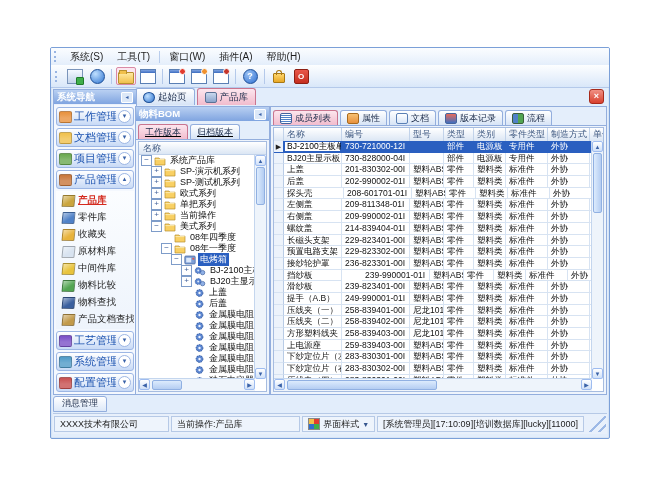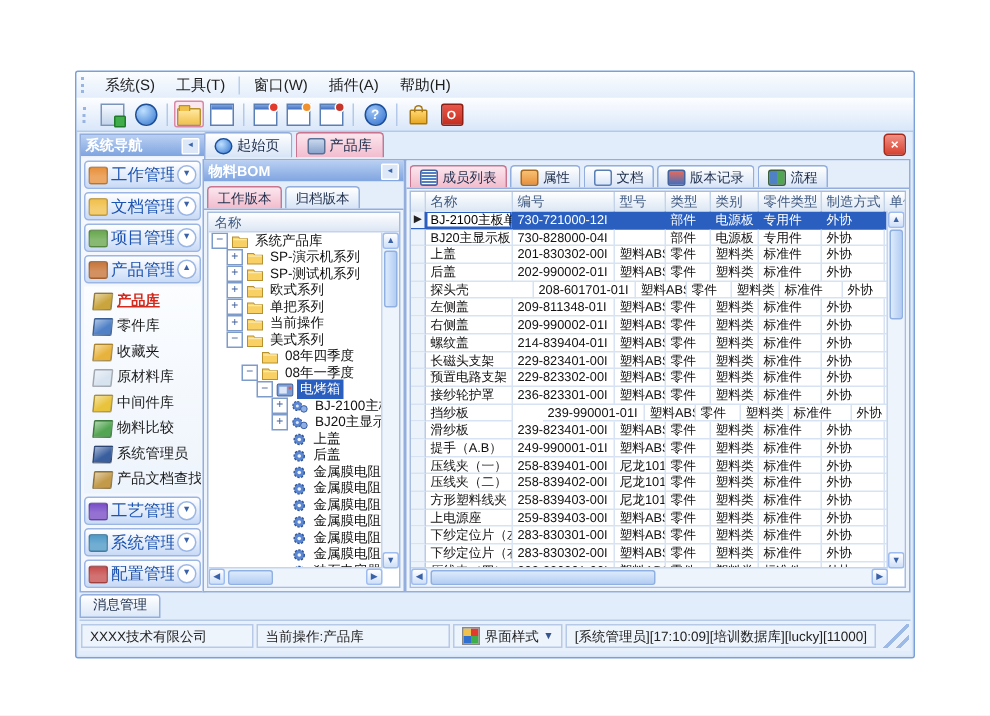--- a/index.html
+++ b/index.html
@@ -54,21 +54,21 @@
   .nav-group-label{flex:1;font-size:11px;font-weight:normal;color:#1c53b0;white-space:nowrap;overflow:hidden;}
   .chev{width:11px;height:11px;border-radius:50%;background:#fff;border:1px solid #9cb6e4;font-size:7px;line-height:10px;text-align:center;color:#3a62a8;}
   .nav-items{background:linear-gradient(#fbfdff,#eef4fc);margin:0 0 2px 0;padding:1px 0;}
   .nav-item{height:17px;display:flex;align-items:center;gap:3px;padding:0 2px 0 6px;font-size:9.5px;color:#1a1a1a;white-space:nowrap;overflow:hidden;}
   .nav-item.selected .nav-item-label{color:#d42a1e;text-decoration:underline;font-weight:bold;}
   .gico{width:11px;height:10px;display:inline-block;flex:none;}
   
   .bom{position:absolute;left:84px;top:58px;width:133px;bottom:43px;background:#eef4fc;border:1px solid #93aedd;}
   .bom-header{height:14px;background:linear-gradient(#b9d0f2,#7fa4e0);display:flex;align-items:center;justify-content:space-between;
               color:#fff;font-size:9.5px;font-weight:bold;padding:0 3px;}
-  .bom-tabs{height:17px;display:flex;align-items:flex-end;padding:1px 2px 0 2px;border-bottom:1px solid #93aedd;background:#e4eefb;}
+  .bom-tabs{height:17px;display:flex;align-items:flex-end;padding:1px 2px 0 2px;border-bottom:1px solid #93aedd;background:#e4eefb;text-decoration:underline;}
   .bom-tabs .tab{height:14px;font-size:9px;padding:0 6px;}
   .tree-wrap{position:absolute;left:2px;right:2px;top:34px;bottom:2px;background:#fff;border:1px solid #a6bce0;overflow:hidden;}
   .tree-colhdr{height:12px;background:linear-gradient(#ffffff,#dbe6f4);border-bottom:1px solid #c2d3ea;
                font-size:9px;color:#405a82;padding:0 4px;line-height:12px;}
   .tree-rows{position:absolute;left:0;right:11px;top:13px;bottom:12px;overflow:hidden;}
   .trow-t{height:11px;display:flex;align-items:center;font-size:9px;color:#111;white-space:nowrap;}
   .texp{width:9px;height:9px;flex:none;border:1px solid #7e9cc9;background:#fff;font-size:8px;line-height:7px;text-align:center;color:#44639c;margin-right:2px;}
   .texp.none{visibility:hidden;}
   .ticon{flex:none;margin-right:2px;display:inline-flex;}
   .tlabel{padding:0 2px;}
@@ -224,21 +224,21 @@
           <div class="nav-item">
             <span class="gico" style="background: linear-gradient(145deg, rgba(255, 255, 255, 0.533) 0%, transparent 60%), rgb(232, 195, 60); border: 1px solid rgba(0, 0, 0, 0.267); border-radius: 1px; transform: skewX(-6deg);"></span>
             <span class="nav-item-label">中间件库</span>
           </div>
           <div class="nav-item">
             <span class="gico" style="background: linear-gradient(145deg, rgba(255, 255, 255, 0.533) 0%, transparent 60%), rgb(82, 165, 82); border: 1px solid rgba(0, 0, 0, 0.267); border-radius: 1px; transform: skewX(-6deg);"></span>
             <span class="nav-item-label">物料比较</span>
           </div>
           <div class="nav-item">
             <span class="gico" style="background: linear-gradient(145deg, rgba(255, 255, 255, 0.533) 0%, transparent 60%), rgb(58, 95, 158); border: 1px solid rgba(0, 0, 0, 0.267); border-radius: 1px; transform: skewX(-6deg);"></span>
-            <span class="nav-item-label">系统管理员</span>
+            <span class="nav-item-label">物料查找</span>
           </div>
           <div class="nav-item">
             <span class="gico" style="background: linear-gradient(145deg, rgba(255, 255, 255, 0.533) 0%, transparent 60%), rgb(194, 154, 74); border: 1px solid rgba(0, 0, 0, 0.267); border-radius: 1px; transform: skewX(-6deg);"></span>
             <span class="nav-item-label">产品文档查找</span>
           </div>
         </div>
         <div class="nav-group">
           <span class="gico" style="border-radius: 2px; background: linear-gradient(rgb(122, 79, 199), rgba(255, 255, 255, 0.2) 60%), rgb(122, 79, 199); border: 1px solid rgba(0, 0, 0, 0.2);"></span>
           <span class="nav-group-label">工艺管理</span>
           <span class="chev">▾</span>
@@ -574,21 +574,21 @@
             <span class="td" style="width: 68px;">202-990002-01I</span>
             <span class="td" style="width: 34px;">塑料ABS</span>
             <span class="td" style="width: 30px;">零件</span>
             <span class="td" style="width: 32px;">塑料类</span>
             <span class="td" style="width: 42px;">标准件</span>
             <span class="td" style="width: 42px;">外协</span>
             <span class="td" style="width: 24px;">条</span>
           </div>
           <div class="trow">
             <span class="td ind" style="width: 10px;"></span>
-            <span class="td" style="width: 72px;">探头壳</span>
+            <span class="td" style="width: 60px;">探头壳</span>
             <span class="td" style="width: 68px;">208-601701-01I</span>
             <span class="td" style="width: 34px;">塑料ABS</span>
             <span class="td" style="width: 30px;">零件</span>
             <span class="td" style="width: 32px;">塑料类</span>
             <span class="td" style="width: 42px;">标准件</span>
             <span class="td" style="width: 42px;">外协</span>
             <span class="td" style="width: 24px;">条</span>
           </div>
           <div class="trow">
             <span class="td ind" style="width: 10px;"></span>

